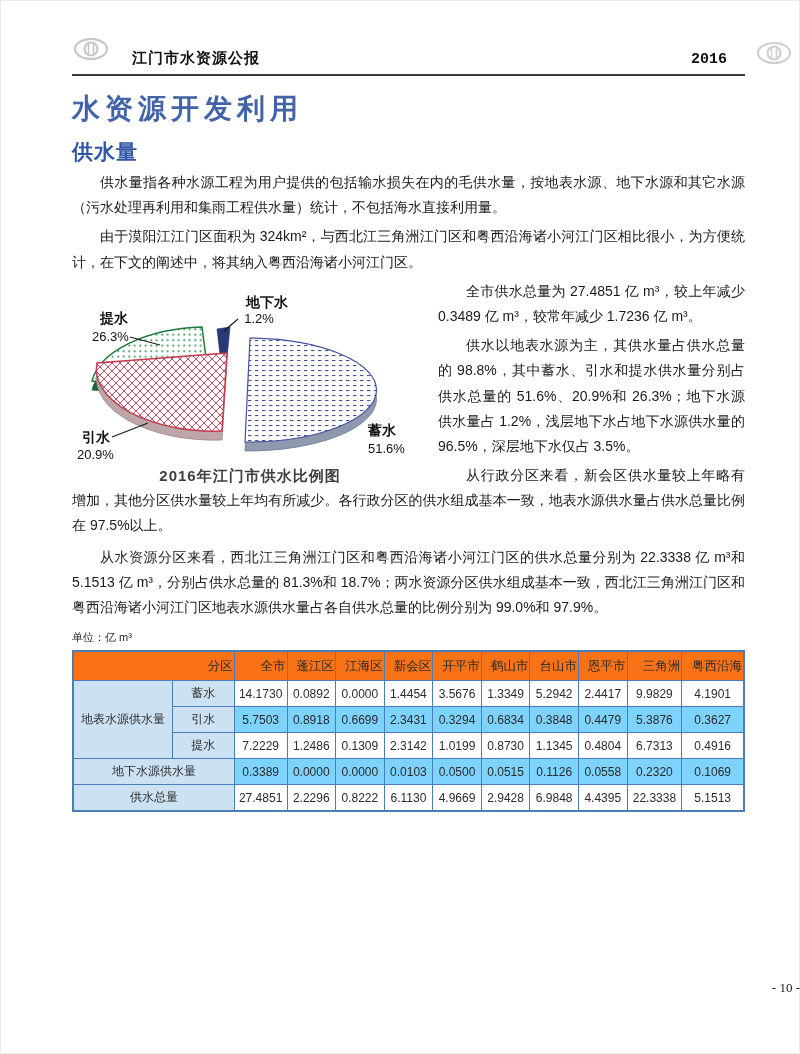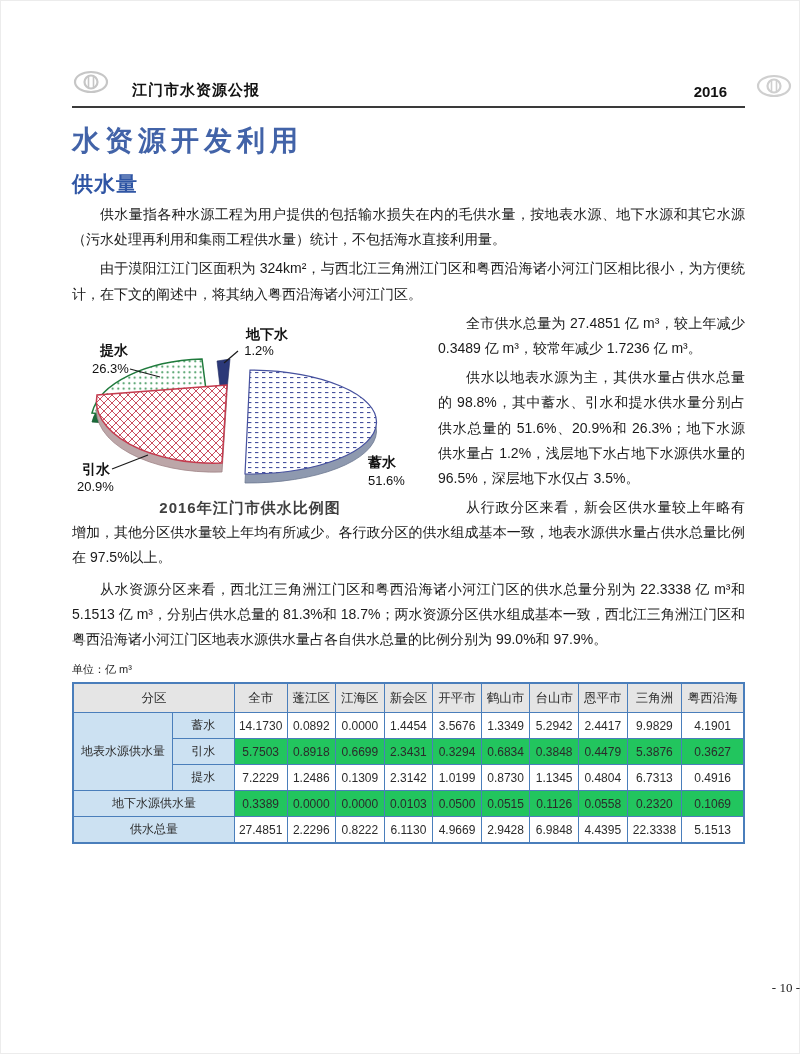--- a/index.html
+++ b/index.html
@@ -5,21 +5,21 @@
   html,body{margin:0;padding:0;}
   body{
     width:800px;height:1054px;background:#ffffff;position:relative;
     font-family:"Liberation Sans","DejaVu Sans",sans-serif;color:#1c1c1c;
     box-shadow:inset 0 0 0 1px #ececec;
     overflow:hidden;
   }
   .content{margin:0 55px 0 72px;width:673px;}
 
   
-  .pg-header{position:relative;padding-top:68px;}
+  .pg-header{position:relative;padding-top:35px;font-family:Liberation Mono, monospace;}
   .hdr-row{display:flex;align-items:flex-end;position:relative;}
   .emblem{flex:0 0 auto;}
   .hdr-title{font-weight:bold;font-size:15px;color:#111;margin-left:22px;letter-spacing:1px;}
   .hdr-year{font-weight:bold;font-size:15px;color:#111;margin-left:auto;margin-right:18px;}
   .hdr-rule{border:none;border-top:2px solid #3a3a3a;margin:6px 0 0 0;}
   .emblem-right{position:absolute;right:-48px;bottom:-4px;}
 
   
   h1.doc-h1{font-size:28px;color:#4263a8;font-weight:bold;letter-spacing:5px;margin:14px 0 6px 0;}
   h2.doc-h2{font-size:21px;color:#2f55a4;font-weight:bold;margin:10px 0 4px 0;letter-spacing:1px;}
@@ -35,23 +35,23 @@
 
   
   .tbl-title-row{display:flex;align-items:baseline;margin-top:10px;}
   .tbl-title{flex:1;text-align:center;font-weight:bold;font-size:14.5px;color:#2f5ba8;margin-left:80px;}
   .tbl-unit{font-size:11px;color:#222;white-space:nowrap;}
   table.supply{border-collapse:collapse;width:673px;margin-top:5px;table-layout:fixed;}
   table.supply th,table.supply td{
     border:1px solid #4a7ebb;font-size:12px;font-weight:normal;
     text-align:center;vertical-align:middle;padding:4px 1px;color:#2b2b2b;
   }
-  table.supply thead th{background:#e5e5e5;height:20px;font-size:12.5px;}
+  table.supply thead th{background:#f97316;height:20px;font-size:12.5px;text-align:right;}
   table.supply th.grp,table.supply th.sub,table.supply th.lbl{background:#cce1f2;}
-  table.supply tr.alt td{background:#22c55e;}
+  table.supply tr.alt td{background:#7dd3fc;}
   table.supply{border:2px solid #4a7ebb;}
 
   
   .pg-footer{position:absolute;left:0;bottom:58px;width:800px;text-align:right;
     font-family:"Liberation Serif","DejaVu Serif",serif;font-size:13px;color:#222;}
 </style>
 </head>
 <body>
 
 <div class="content">

